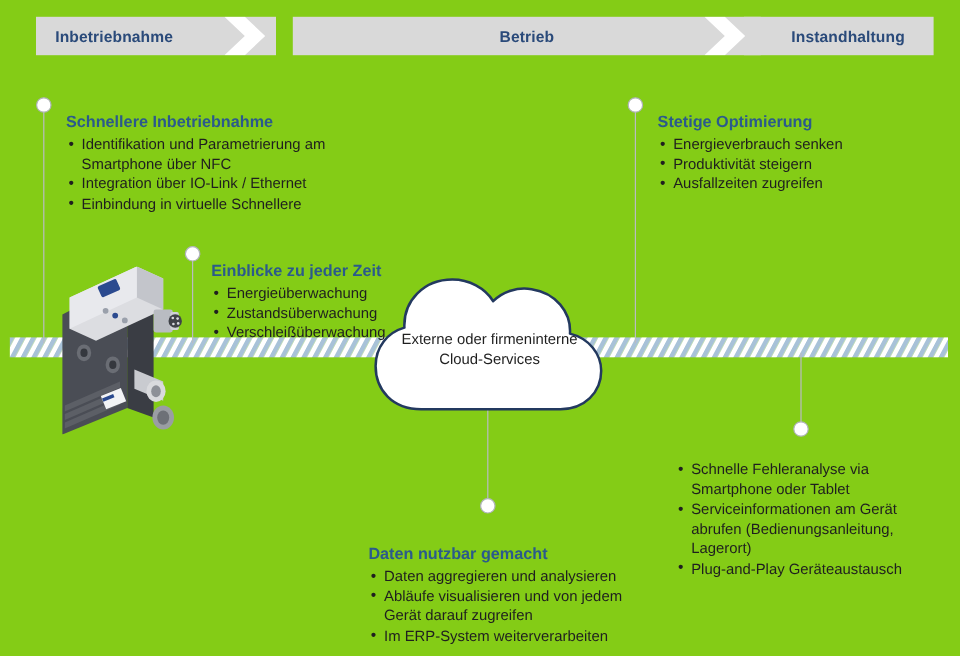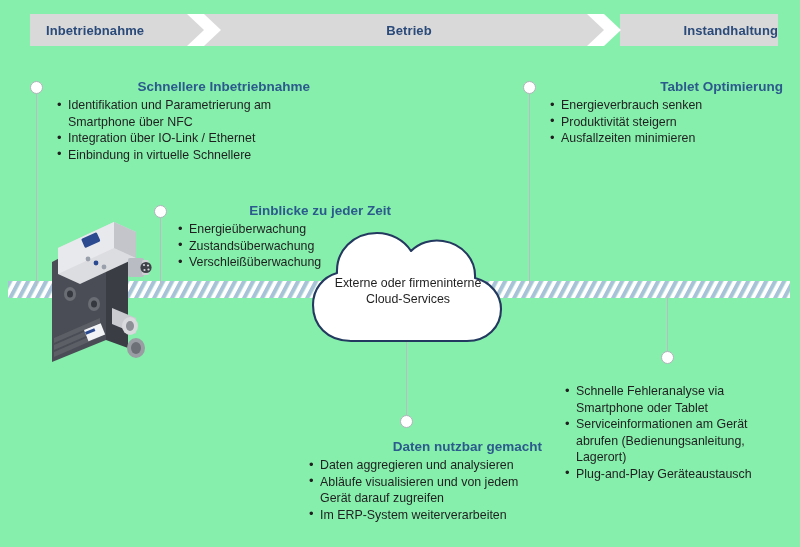--- a/index.html
+++ b/index.html
@@ -4,21 +4,21 @@
 <style>
   html, body {
     margin: 0;
     padding: 0;
     background: #ffffff;
   }
   #canvas {
     position: relative;
     width: 800px;
     height: 547px;
-    background: #86efac;
+    background: #84cc16;
     font-family: "Liberation Sans", sans-serif;
     overflow: hidden;
   }
 
   
   #phase-bar {
     position: absolute;
     left: 30px;
     top: 14px;
     width: 748px;
@@ -74,24 +74,23 @@
     background: #ffffff;
     box-sizing: border-box;
   }
 
   
   .block { position: absolute; }
   .block-title {
     color: #2b5a8c;
     font-size: 13.5px;
     font-weight: bold;
-    margin: 0 0 2px 0;
+    margin: 15px 0 2px 0;
     line-height: 17px;
     white-space: nowrap;
-    text-align: right;
   }
   .block-list {
     list-style: none;
     margin: 0;
     padding: 0;
   }
   .block-list li {
     position: relative;
     color: #1f1f1f;
     font-size: 12.4px;
@@ -142,25 +141,25 @@
 <body>
 
 <div id="canvas">
 
   <div id="phase-bar">
 
     <div class="phase-seg" style="left:0px; width:200px; padding-left:16px;">
       <span class="phase-label">Inbetriebnahme</span>
     </div>
 
-    <div class="phase-seg" style="left:184px; width:390px; justify-content:center;align-items:center;">
+    <div class="phase-seg" style="left:214px; width:390px; justify-content:center;align-items:center;">
       <span class="phase-label">Betrieb</span>
     </div>
 
-    <div class="phase-seg" style="left:590px; width:158px; justify-content:flex-end; padding-right:0;">
+    <div class="phase-seg" style="left:590px; width:158px; justify-content:flex-end; padding-right:24px;">
       <span class="phase-label">Instandhaltung</span>
     </div>
 
     <div class="chevron-notch" style="left:157px;">
       <svg width="34" height="32" viewBox="0 0 34 32">
         <path d="M0,0 L17,0 L34,16 L17,32 L0,32 L17,16 Z" fill="#ffffff"></path>
       </svg>
     </div>
     <div class="chevron-notch" style="left:557px;">
       <svg width="34" height="32" viewBox="0 0 34 32">
@@ -276,25 +275,25 @@
   <div class="block" style="left:176px; top:202px; width:215px;">
     <div class="block-title">Einblicke zu jeder Zeit</div>
     <ul class="block-list">
       <li>Energieüberwachung</li>
       <li>Zustandsüberwachung</li>
       <li>Verschleißüberwachung</li>
     </ul>
   </div>
 
   <div class="block" style="left:548px; top:78px; width:235px;">
-    <div class="block-title">Tablet Optimierung</div>
+    <div class="block-title">Stetige Optimierung</div>
     <ul class="block-list">
       <li>Energieverbrauch senken</li>
       <li>Produktivität steigern</li>
-      <li>Ausfallzeiten minimieren</li>
+      <li>Ausfallzeiten zugreifen</li>
     </ul>
   </div>
 
   <div class="block" style="left:307px; top:438px; width:235px;">
     <div class="block-title">Daten nutzbar gemacht</div>
     <ul class="block-list">
       <li>Daten aggregieren und analysieren</li>
       <li>Abläufe visualisieren und von jedem Gerät darauf zugreifen</li>
       <li>Im ERP-System weiterverarbeiten</li>
     </ul>

